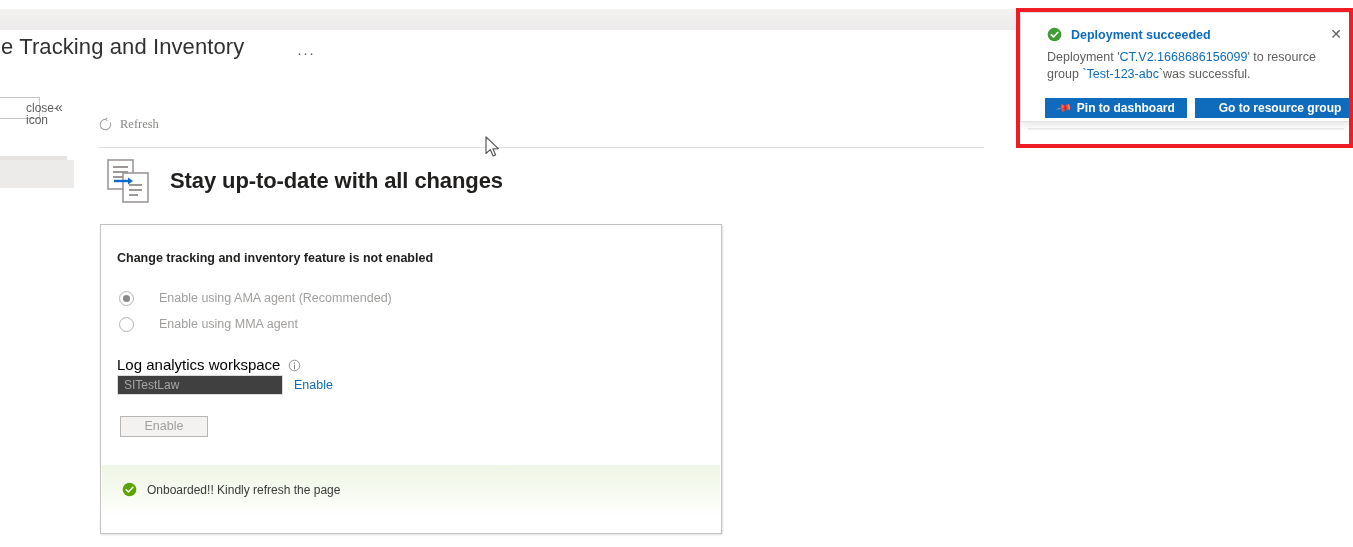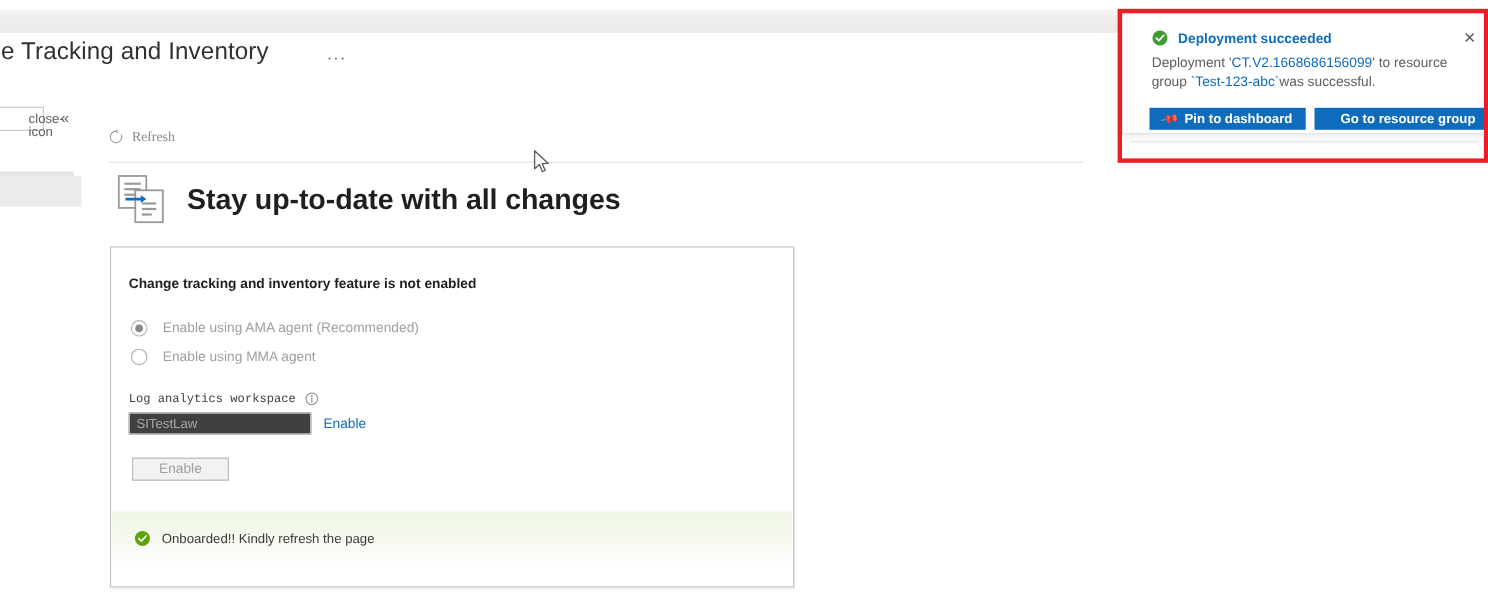--- a/index.html
+++ b/index.html
@@ -127,21 +127,21 @@
     top: 157px;
     display: flex;
     align-items: center;
     gap: 18px;
   }
   .hero-icon {
     width: 48px; height: 48px;
     position: relative;
   }
   .hero-title {
-    font-size: 26px;
+    font-size: 22px;
     font-weight: bold;
     color: #201f1e;
     letter-spacing: -.1px;
   }
 
   
   .cursor {
     position: absolute;
     left: 484px; top: 136px;
     width: 18px; height: 24px;
@@ -173,21 +173,21 @@
     position: absolute;
     left: 18px;
     top: 64px;
     display: flex;
     flex-direction: column;
     gap: 8px;
   }
   .radio-row {
     display: flex;
     align-items: center;
-    gap: 14px;
+    gap: 25px;
     height: 18px;
   }
   .radio-mark {
     width: 15px; height: 15px;
     border-radius: 50%;
     border: 1.3px solid #b4b2b0;
     box-sizing: border-box;
     position: relative;
     background: #fff;
     flex: 0 0 auto;
@@ -207,23 +207,22 @@
 
   
   .ws-label-row {
     position: absolute;
     left: 16px; top: 131px;
     display: flex;
     align-items: center;
     gap: 8px;
   }
   .ws-label {
-    font-size: 11px;
-    color: #404040;
-    font-family: Liberation Mono, monospace;
+    font-size: 15px;
+    color: #000000;
   }
   .info-icon {
     width: 13px; height: 13px;
   }
   .ws-input {
     position: absolute;
     left: 16px; top: 150px;
     width: 166px; height: 20px;
     border: 1px solid #dedcda;
     background: #404040;

